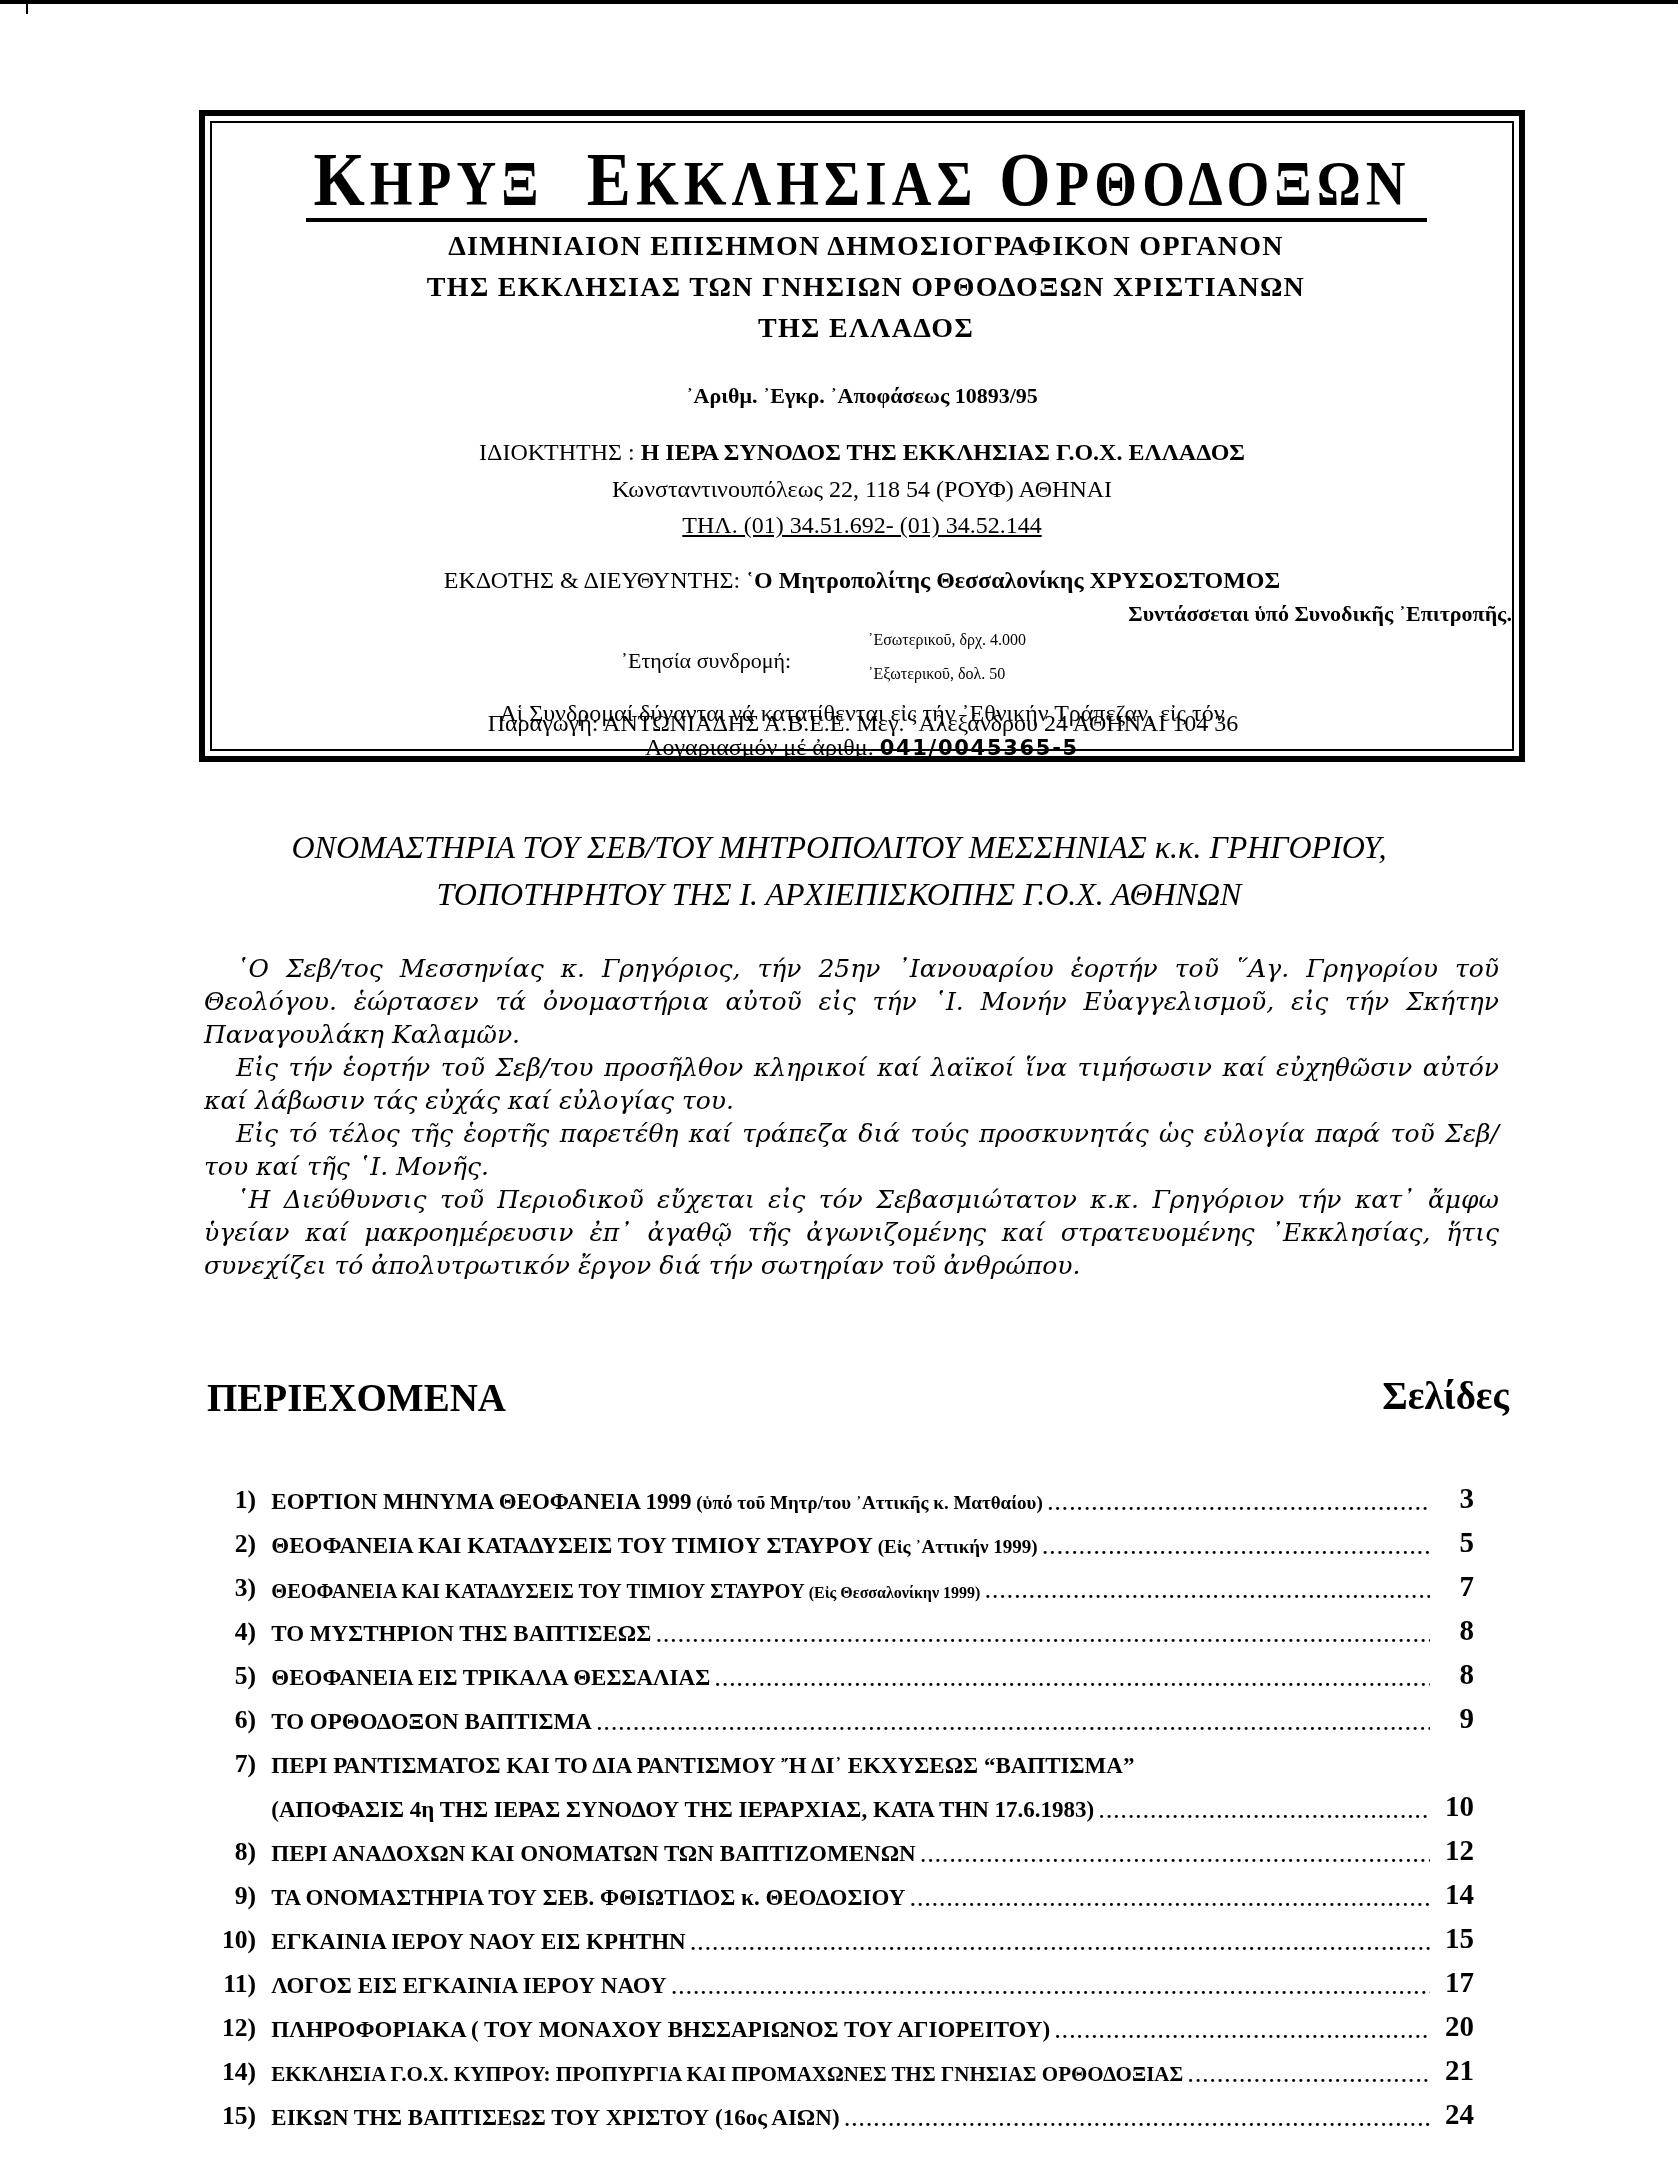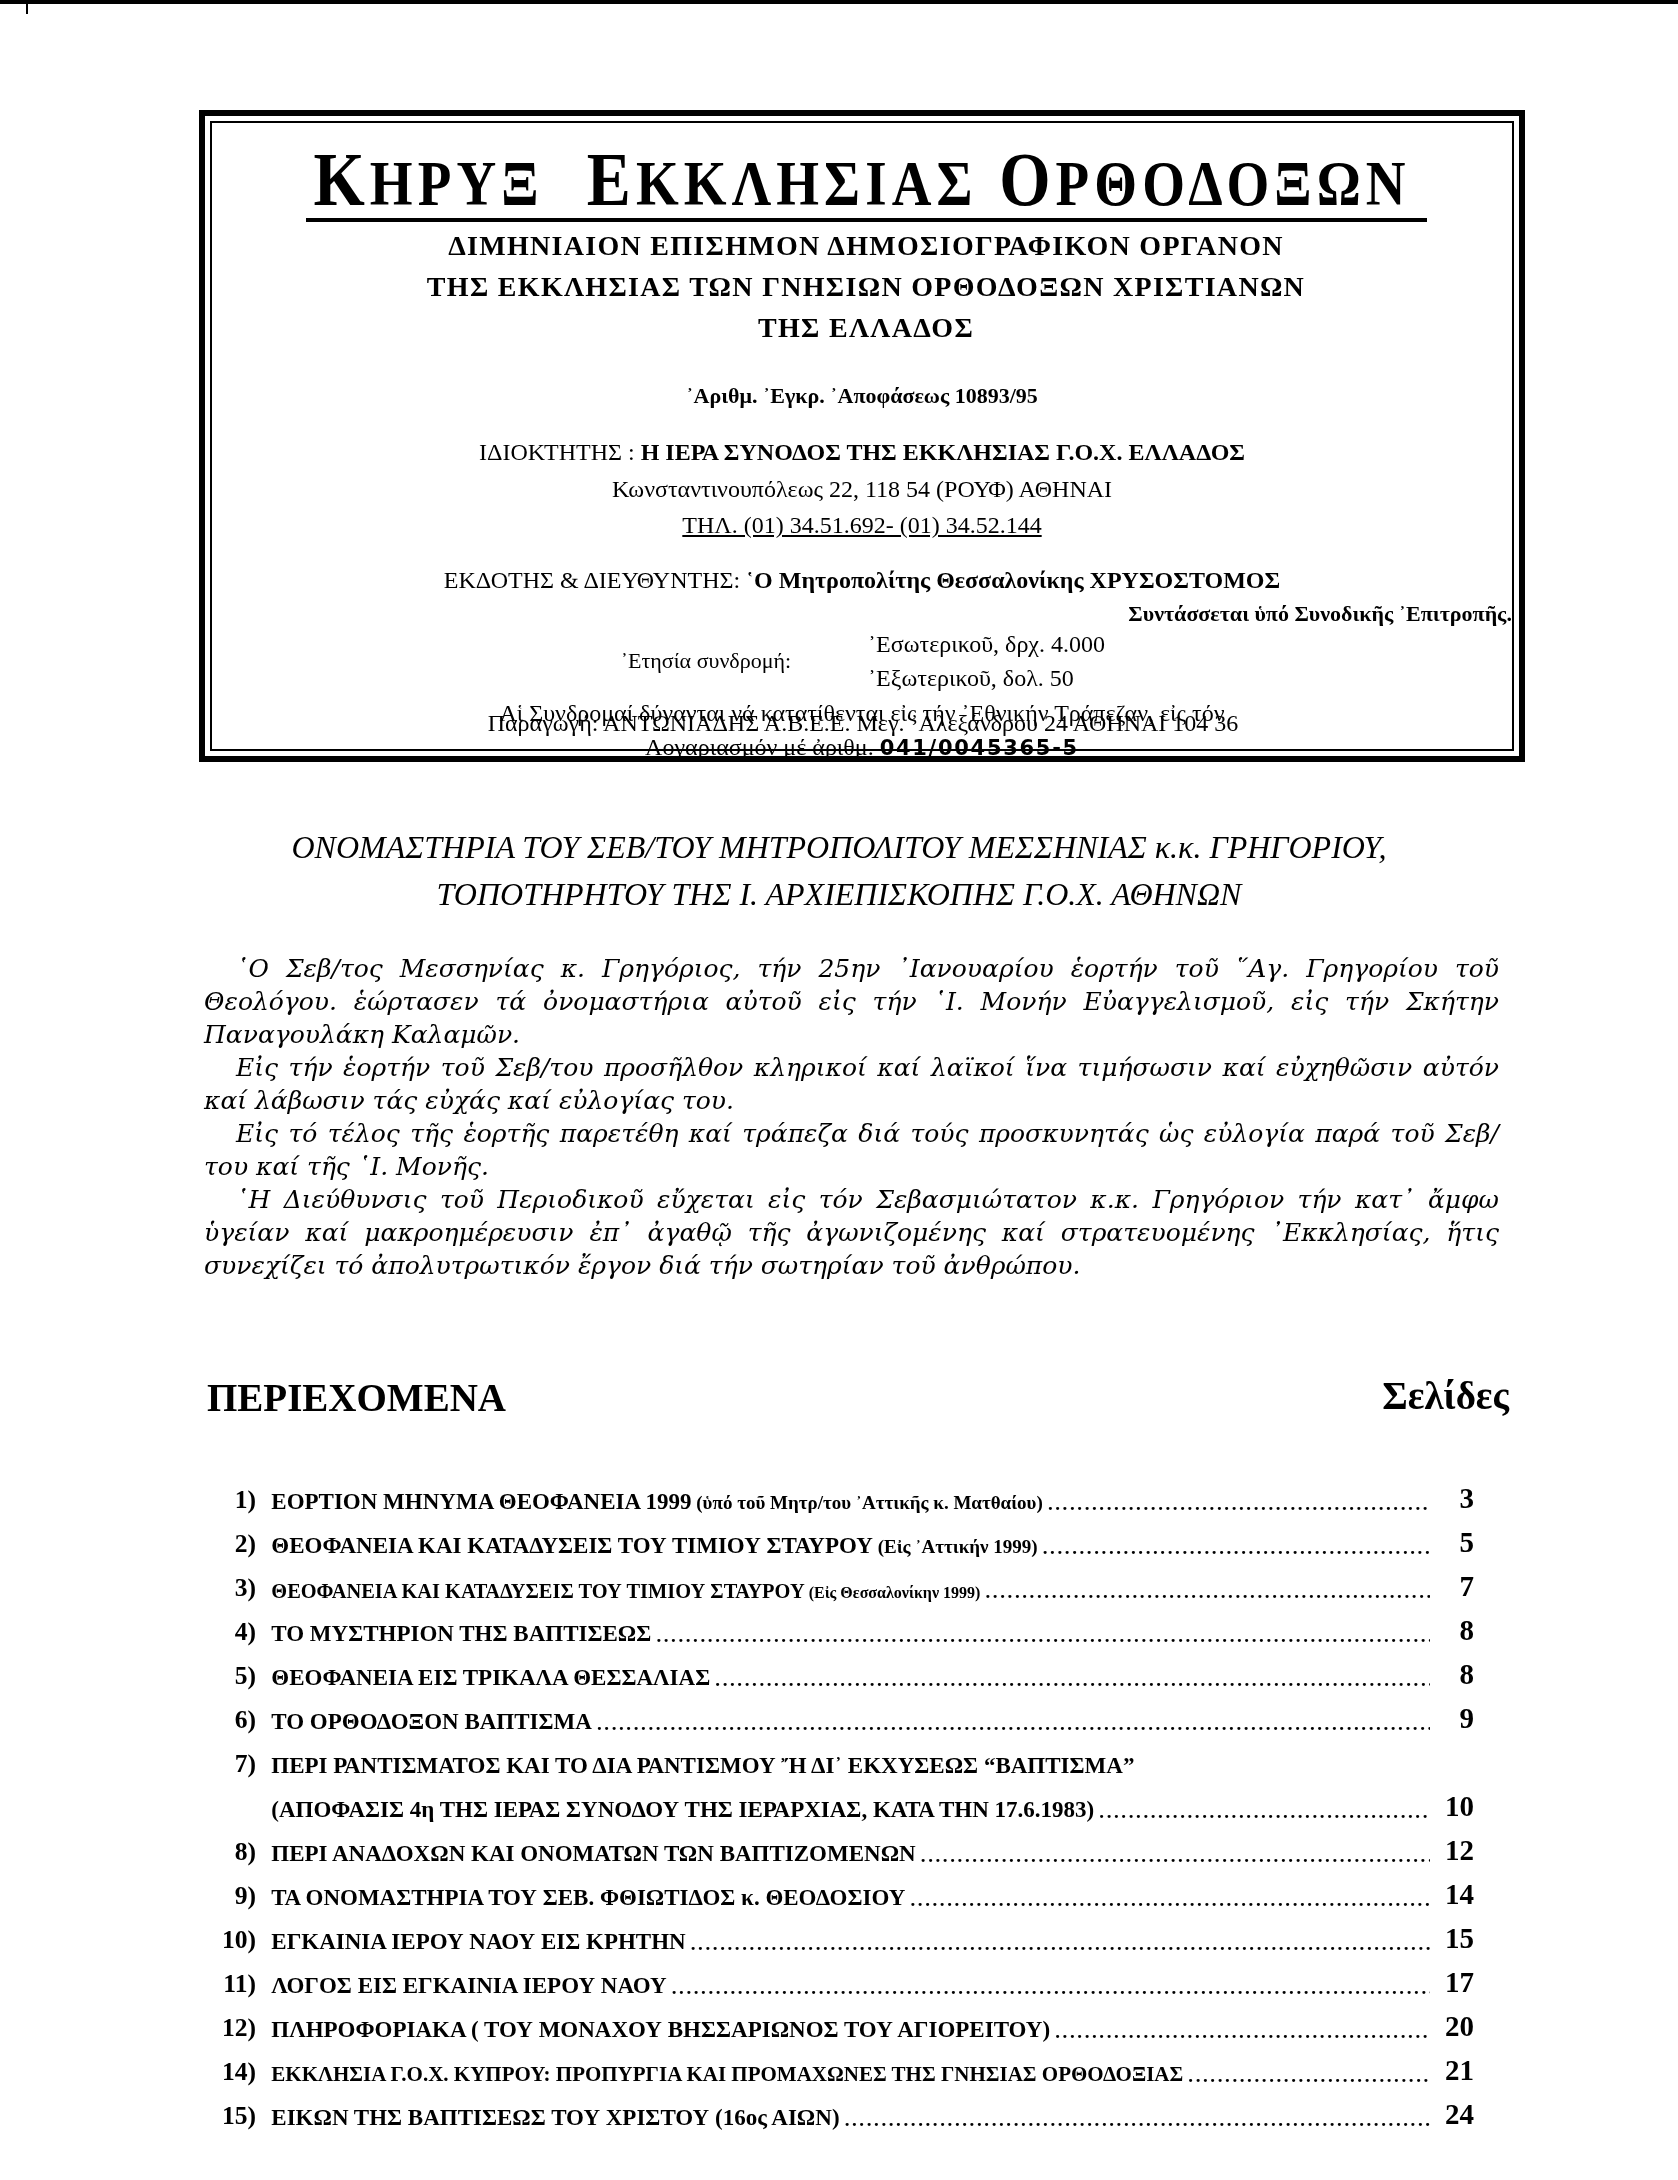--- a/index.html
+++ b/index.html
@@ -9,21 +9,21 @@
 
   .masthead { position:absolute; left:199px; top:110px; width:1314px; height:640px; border:6.8px solid #000; }
   .masthead-inner { position:absolute; left:5.1px; top:5.1px; right:5.1px; bottom:5.1px; border:2.6px solid #000; }
   .mh-title { position:absolute; left:0; right:0; top:19px; text-align:center; font-family:"Liberation Serif", serif; font-weight:bold; font-size:66px; letter-spacing:5.1px; line-height:1; transform:scaleY(1.15); transform-origin:top; }
   .mh-title .sc { font-size:55px; }
   .mh-rule { position:absolute; left:94px; right:85px; top:95px; height:4.3px; background:#000; }
   .mh-sub { position:absolute; left:8px; right:0; text-align:center; font-weight:bold; font-size:28px; letter-spacing:1.3px; line-height:1; }
   .mh-line { position:absolute; left:0; right:0; text-align:center; font-size:24px; line-height:1; }
   .b { font-weight:bold; }
   .mh-subs-label { position:absolute; left:0; width:579px; text-align:right; font-size:22px; }
-  .mh-subs-val { position:absolute; left:656px; font-size:24px; line-height:1; }
+  .mh-subs-val { position:absolute; left:656px; font-size:16px; line-height:1; }
 
   .article-heading { position:absolute; left:0; width:1678px; text-align:center; font-style:italic; font-size:32px; line-height:1; }
   .article-body { position:absolute; left:204px; width:1295px; top:952px; font-style:italic; font-family:"DejaVu Serif", serif; font-size:25px; line-height:33px; text-align:justify; }
   .article-body p { margin:0; text-indent:32px; }
 
   .toc-title { position:absolute; left:207px; top:1378px; font-weight:bold; font-size:39px; line-height:1; }
   .toc-pages-label { position:absolute; right:169px; top:1376px; font-weight:bold; font-size:39px; line-height:1; }
   .toc { position:absolute; left:196px; top:1469px; width:1278px; }
   .toc-row { position:relative; height:44px; display:flex; align-items:flex-end; font-weight:bold; font-size:23px; line-height:1; }
   .toc-num { width:60px; text-align:right; padding-right:15.3px; font-size:25.6px; flex:none; }

